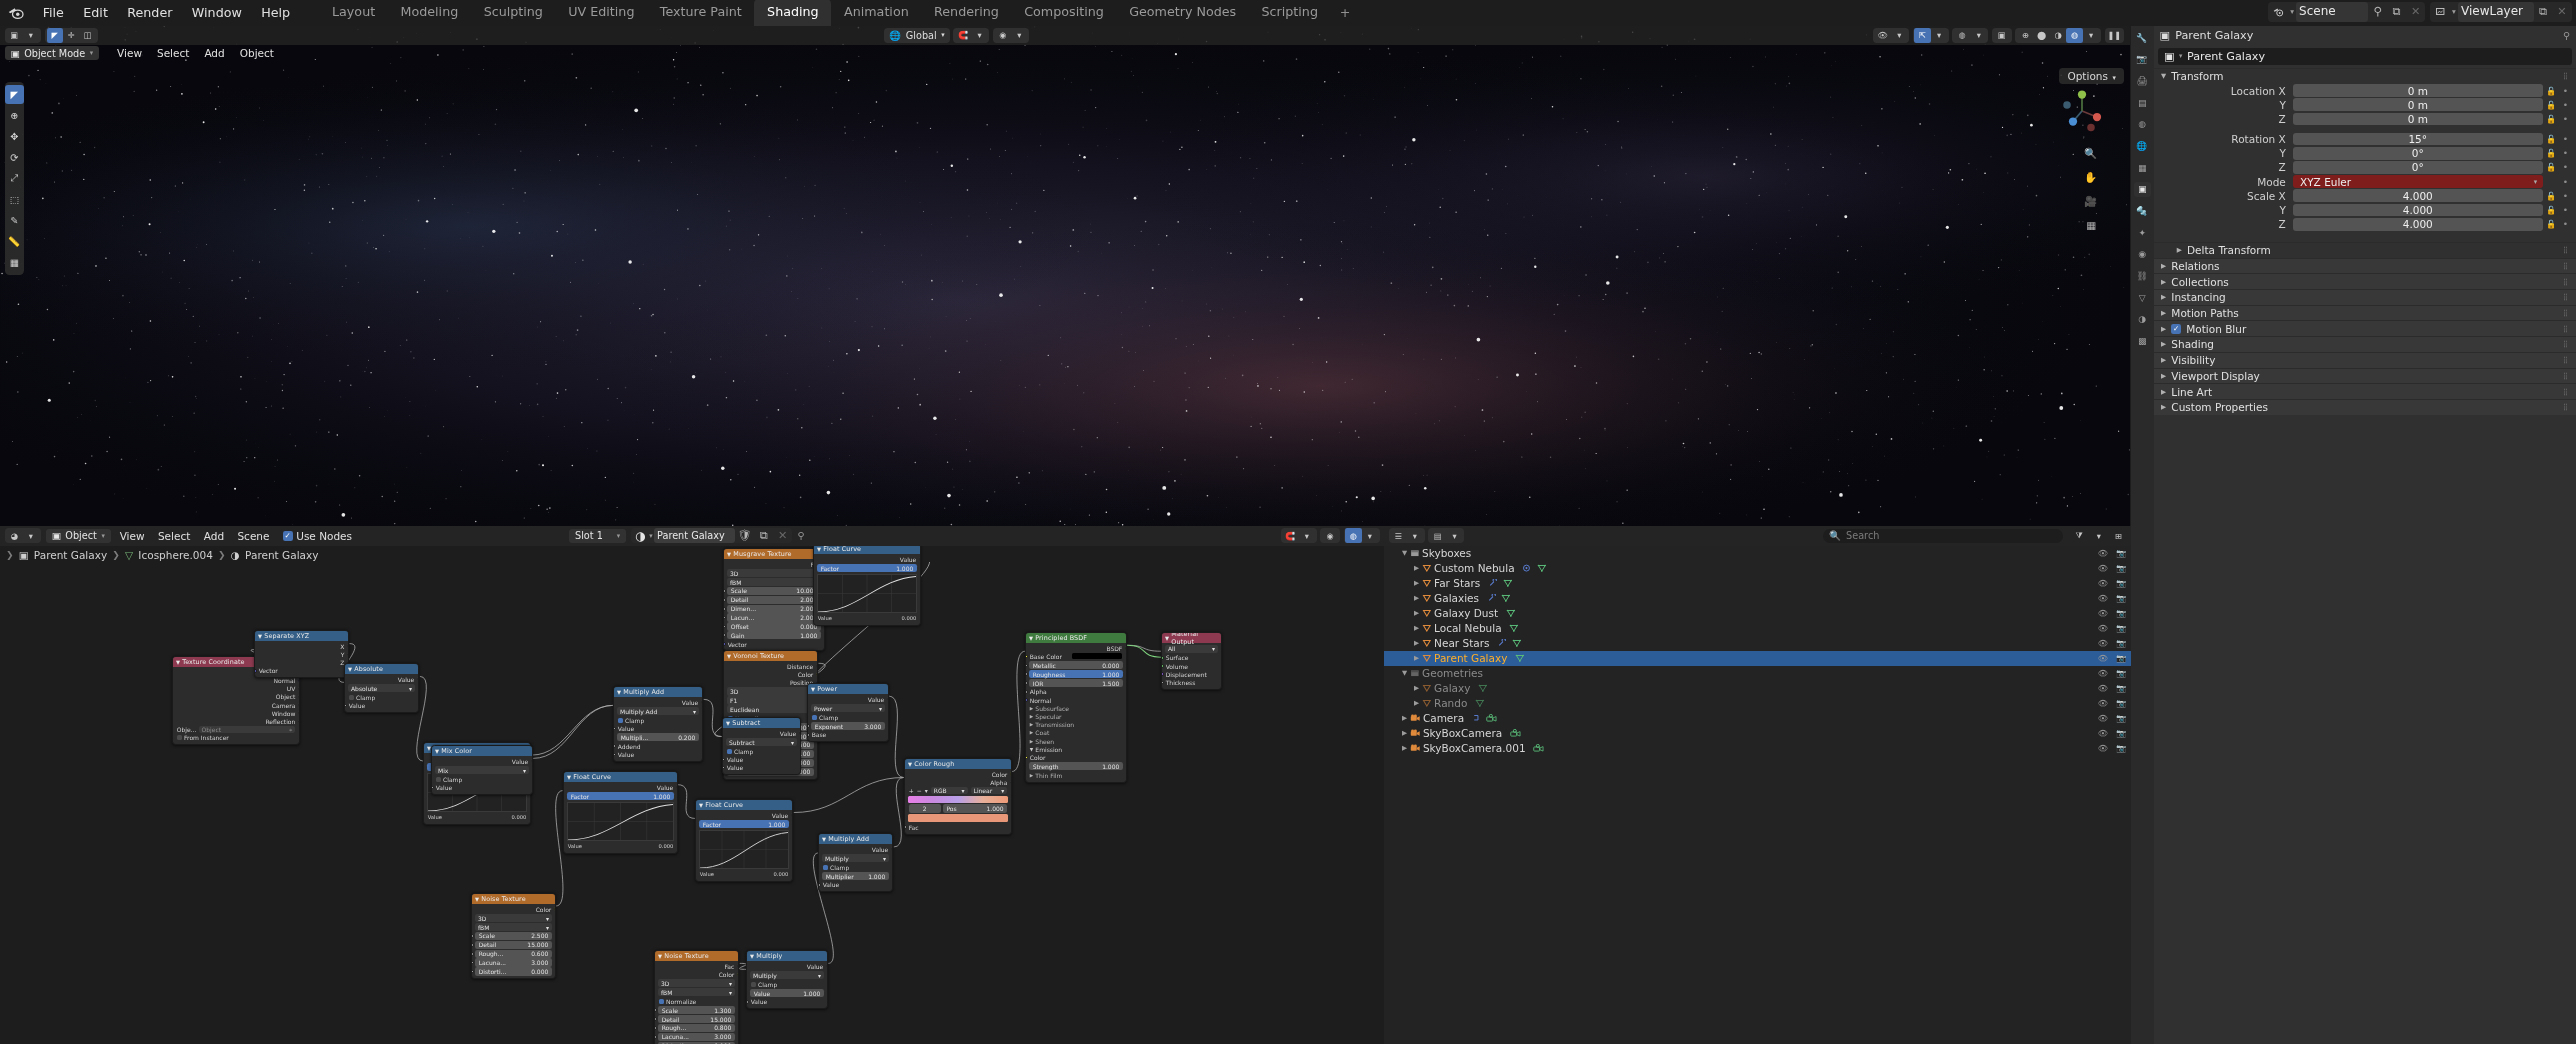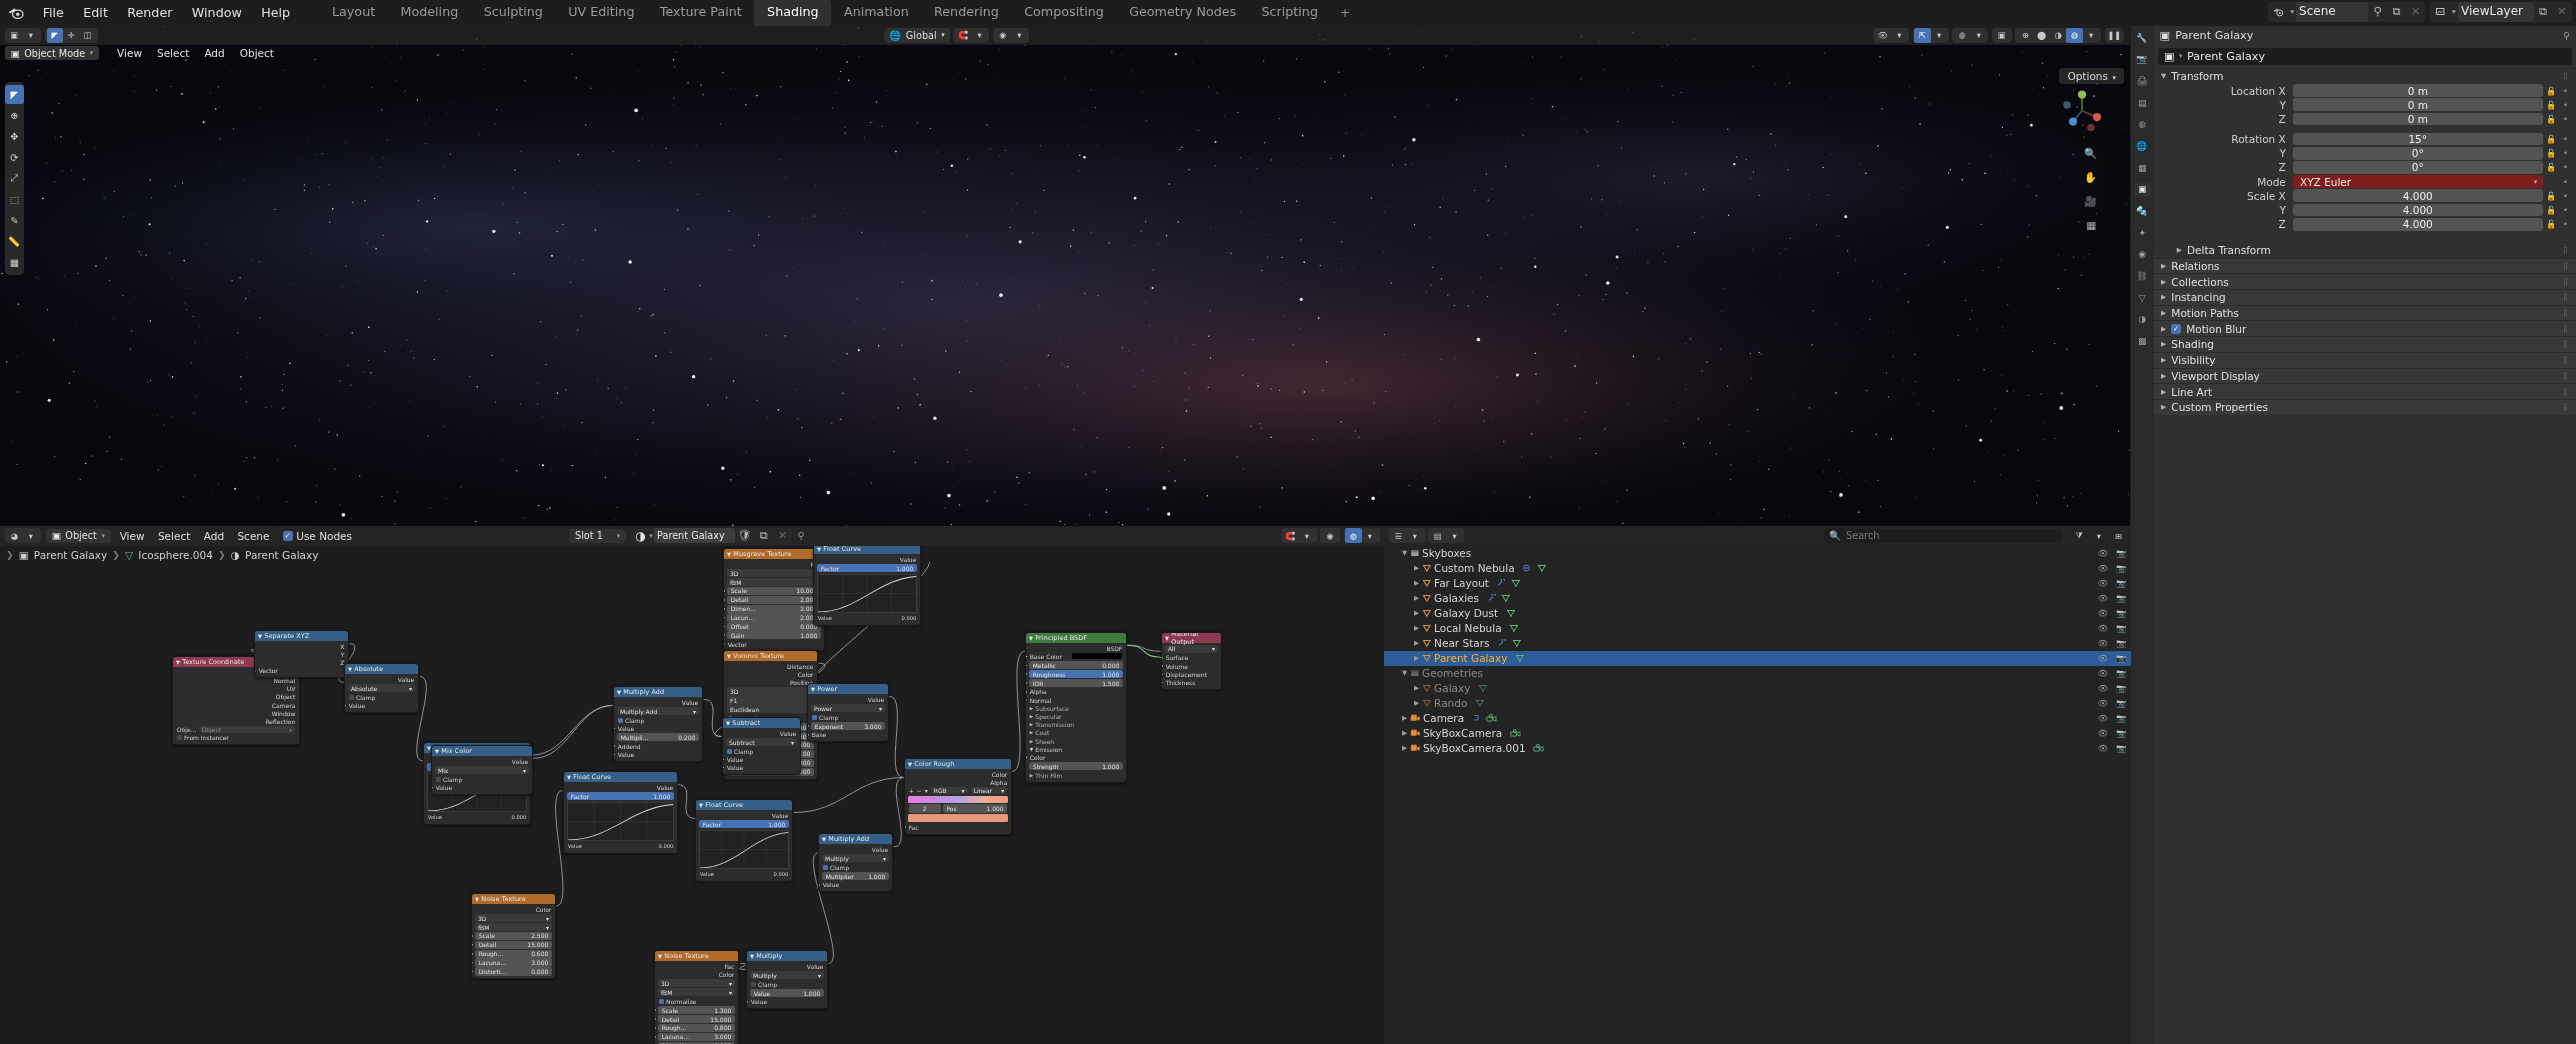--- a/index.html
+++ b/index.html
@@ -2754,21 +2754,21 @@
           </span>
         </div>
         <div class="ol-row">
           <span style="display:inline-block;width:24px"></span>
           <span class="tri">▶</span>
           <span style="display:flex;opacity:1">
             <svg width="9.7" height="8.2" viewBox="0 0 13 11">
               <path d="M2 2 L11 2 L6.5 9.5 Z" fill="none" stroke="#e08a3c" stroke-width="1.4"></path>
             </svg>
           </span>
-          <span class="nm">Far Layout</span>
+          <span class="nm">Far Stars</span>
           <span style="display:inline-flex;gap:5.2px;margin-left:7.5px;opacity:1">
             <span style="display:flex">
               <svg width="9.7" height="8.2" viewBox="0 0 13 11">
                 <path d="M3 8.5 L8 3.5 M8 3.5 a2.2 2.2 0 1 1 3 -1" stroke="#5b7fd4" stroke-width="1.4" fill="none"></path>
               </svg>
             </span>
             <span style="display:flex">
               <svg width="9.7" height="8.2" viewBox="0 0 13 11">
                 <path d="M2 2 L11 2 L6.5 9.5 Z" fill="none" stroke="#5bbf7a" stroke-width="1.3"></path>
                 <circle cx="2" cy="2" r="1.1" fill="#5bbf7a"></circle>

